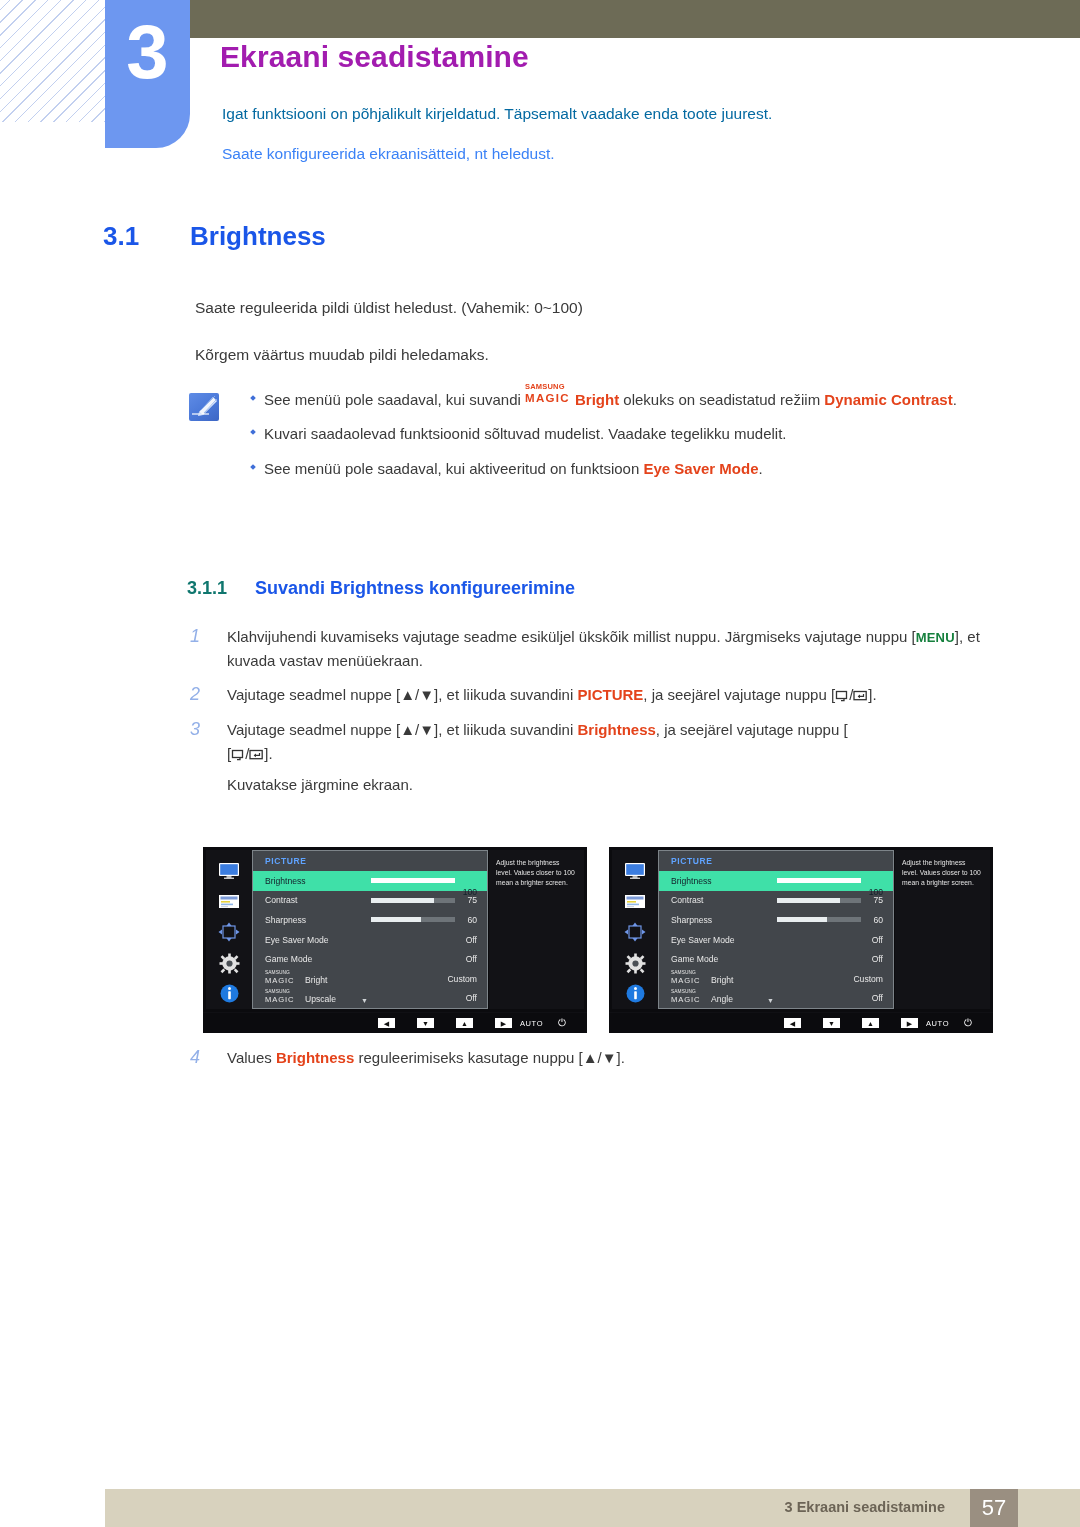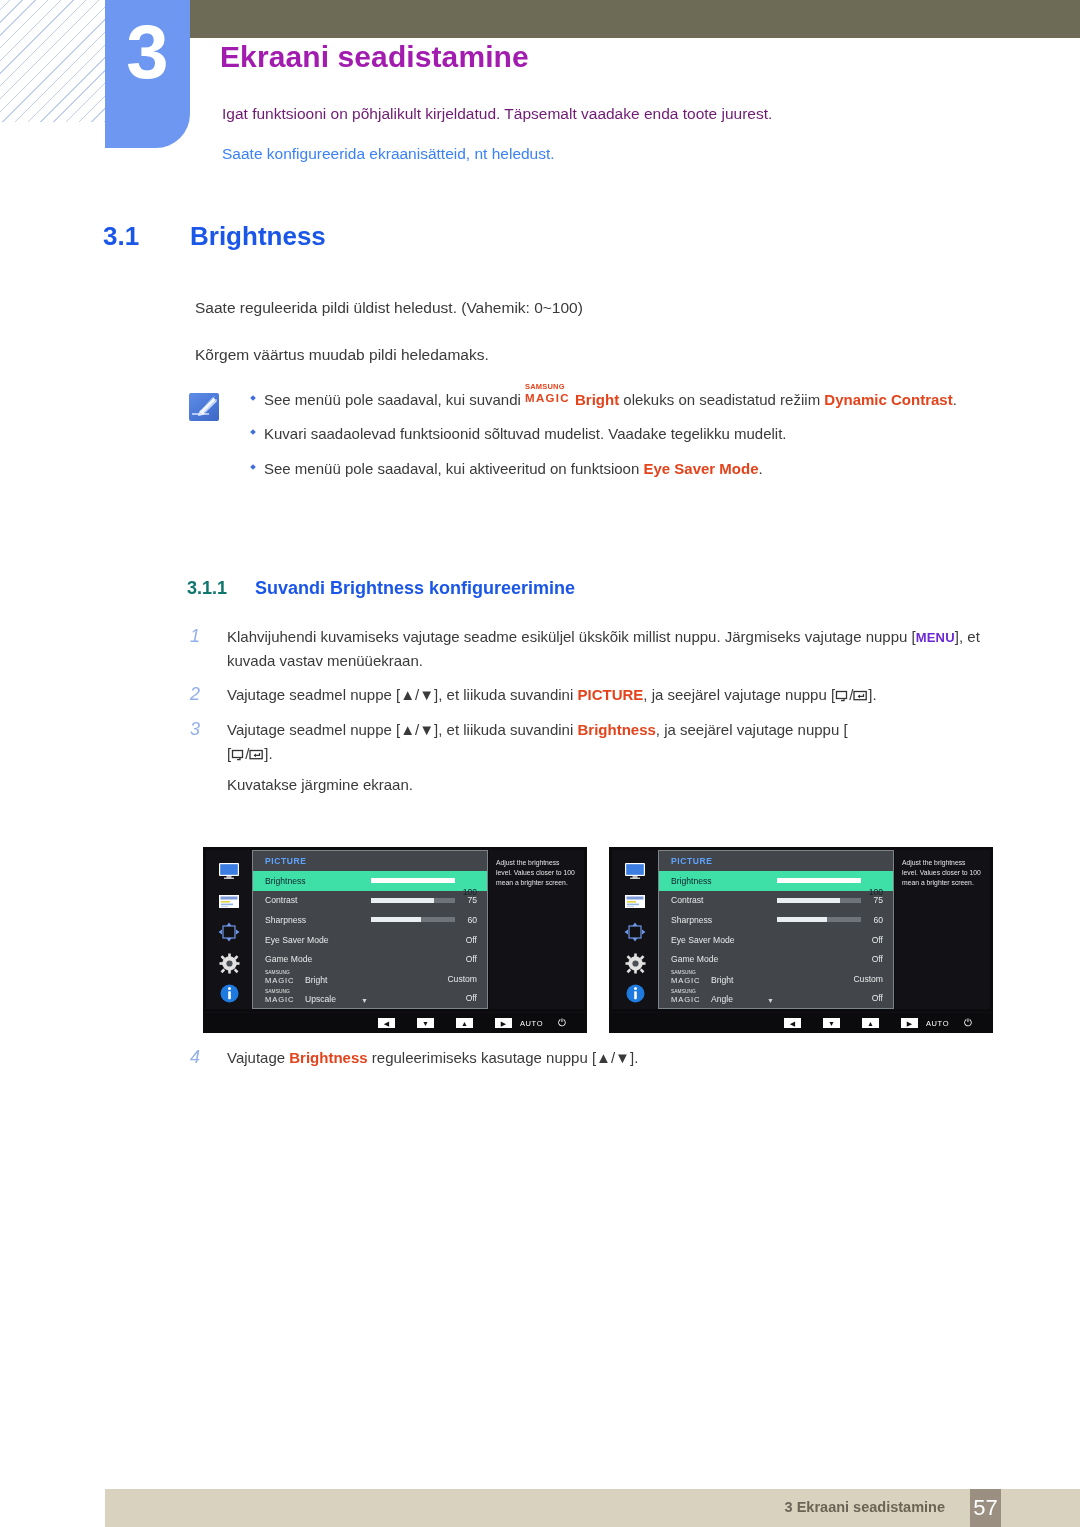--- a/index.html
+++ b/index.html
@@ -31,21 +31,21 @@
   .chap-num{
     position:absolute;left:0;top:14px;width:85px;
     text-align:center;
     font-size:76px;line-height:76px;font-weight:700;color:#ffffff;
   }
   .chap-title{
     position:absolute;left:220px;top:40px;
     font-size:30px;font-weight:700;color:#a21caf;
     letter-spacing:.1px;
   }
-  .intro1{position:absolute;left:222px;top:105px;font-size:15.5px;color:#701a75;}
+  .intro1{position:absolute;left:222px;top:105px;font-size:15.5px;color:#0369a1;}
   .intro2{position:absolute;left:222px;top:145px;font-size:15.5px;color:#3b82f6;}
 
   
   .sec-num{position:absolute;left:103px;top:221px;font-size:26px;font-weight:700;color:#1a56e8;}
   .sec-title{position:absolute;left:190px;top:221px;font-size:26px;font-weight:700;color:#1a56e8;}
 
   .para{position:absolute;left:195px;font-size:15.5px;color:#3a3a3a;}
   .p1{top:299px;text-align:center;}
   .p2{top:346px;}
 
@@ -76,21 +76,21 @@
     color:#e4431b;letter-spacing:1.3px;}
 
   
   .sub-num{position:absolute;left:187px;top:578px;font-size:18px;font-weight:700;color:#0f766e;}
   .sub-title{position:absolute;left:255px;top:578px;font-size:18px;font-weight:700;color:#1a56e8;}
 
   .steps{position:absolute;left:190px;top:625px;width:800px;}
   .step{display:flex;margin-bottom:9px;}
   .snum{flex:0 0 auto;width:37px;font-size:18px;color:#93b0e8;font-style:italic;padding-top:1px;}
   .stxt{font-size:15px;color:#3a3a3a;line-height:1.62;}
-  .kb{font-weight:700;color:#6d28d9;font-size:13px;letter-spacing:.2px;}
+  .kb{font-weight:700;color:#15803d;font-size:13px;letter-spacing:.2px;}
   .sub-note{margin-left:37px;font-size:15px;color:#3a3a3a;margin-top:5px;}
 
   .gl{display:inline-block;vertical-align:-2px;}
 
   
   .osd-wrap{position:absolute;top:847px;width:100%;height:190px;}
   .osd{
     position:absolute;top:0;width:384px;height:186px;
     background:#101014;
     font-family:"Liberation Sans","DejaVu Sans",sans-serif;
@@ -143,21 +143,21 @@
     display:flex;align-items:center;justify-content:center;line-height:1;}
   .oauto{position:absolute;left:317px;font-size:7.5px;color:#ffffff;letter-spacing:.6px;}
   .opow{position:absolute;left:355px;font-size:10px;color:#ffffff;line-height:1;}
 
   
   .step4{position:absolute;left:190px;top:1046px;display:flex;}
 
   
   .foot-bar{position:absolute;left:105px;top:1489px;width:975px;height:38px;background:#d8d2be;}
   .foot-text{position:absolute;right:135px;top:1499px;font-size:14.5px;font-weight:700;color:#6c6456;}
-  .foot-page{position:absolute;left:970px;top:1489px;width:31px;height:38px;background:#9a8f81;
+  .foot-page{position:absolute;left:970px;top:1489px;width:48px;height:38px;background:#9a8f81;
     color:#ffffff;font-size:22px;display:flex;align-items:center;justify-content:center;}
 </style>
 </head>
 <body>
 
 <div class="hatch"></div>
 <div class="olive-bar"></div>
 <div class="chap-box">
   <div class="chap-num">3</div>
 </div>
@@ -488,19 +488,19 @@
       </div>
       <span class="oauto">AUTO</span>
       <span class="opow">⏻</span>
     </div>
   </div>
 </div>
 
 <div class="step4">
   <div class="snum">4</div>
   <div class="stxt">
-    <span>Vajutage </span><span class="hi">Brightness</span><span> reguleerimiseks kasutage nuppu [▲/▼].</span>
+    <span>Values </span><span class="hi">Brightness</span><span> reguleerimiseks kasutage nuppu [▲/▼].</span>
   </div>
 </div>
 
 <div class="foot-bar"></div>
 <div class="foot-text">3 Ekraani seadistamine</div>
 <div class="foot-page">57</div>
 
 </body></html>

